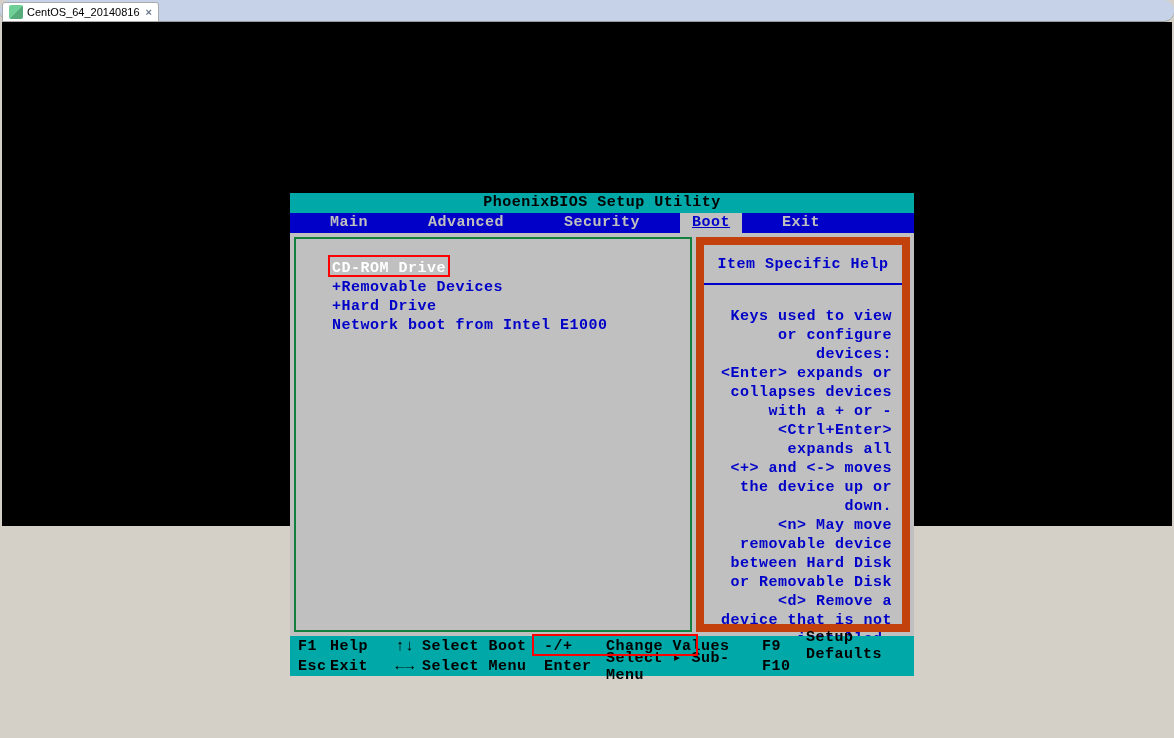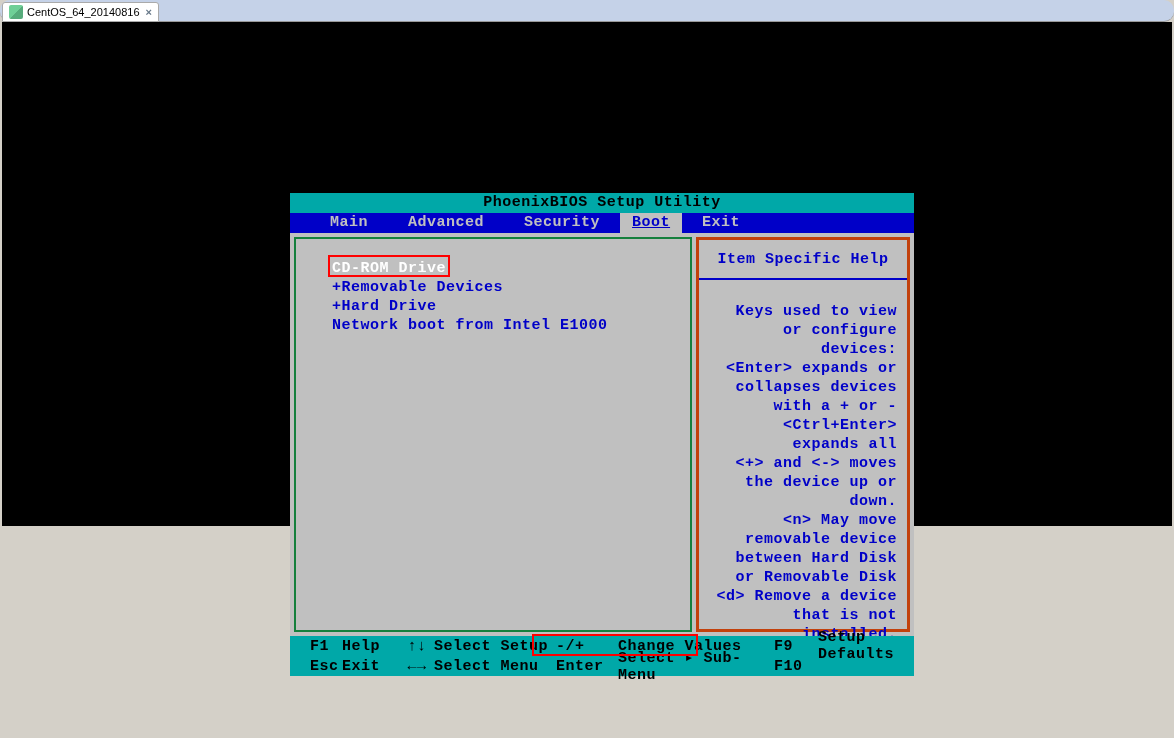--- a/index.html
+++ b/index.html
@@ -63,20 +63,21 @@
     height: 20px;
     line-height: 20px;
   }
   .menu-bar {
     background: #0000c8;
     height: 20px;
     display: flex;
     align-items: center;
     color: #c0c0c0;
     padding-left: 20px;
+    gap: 20px;
   }
   .menu-item {
     padding: 0 20px;
     height: 20px;
     line-height: 20px;
     color: #c0c0c0;
   }
   .menu-item.sel {
     background: #c0c0c0;
     color: #0000c8;
@@ -89,21 +90,21 @@
     height: 403px;
   }
   .left-panel {
     border: 2px solid #15803d;
     margin: 4px 2px 4px 4px;
     flex: 1;
     position: relative;
     padding-top: 20px;
   }
   .right-panel {
-    border: 3px solid #c2410c;
+    border: 8px solid #c2410c;
     margin: 4px 4px 4px 2px;
     width: 214px;
     position: relative;
   }
   .right-header {
     text-align: center;
     color: #0000c8;
     border-bottom: 2px solid #0000c8;
     height: 40px;
     line-height: 40px;
@@ -150,21 +151,21 @@
   .fkey3 { width: 44px; }
   .faction3 { flex:1; }
   .red-box-2 {
     position: absolute;
     border: 2px solid #ff0000;
     left: 242px;
     top: -2px;
     width: 166px;
     height: 22px;
   }
-  .footer { position: relative; padding-left: 12px; }
+  .footer { position: relative; }
 </style>
 </head>
 <body>
 
 <div class="window-chrome">
   <div class="tab">
     <span class="icon"></span>
     <span>CentOS_64_20140816</span>
     <span class="close">×</span>
   </div>
@@ -197,21 +198,21 @@
         <div class="right-body">Keys used to view or configure devices:<br>&lt;Enter&gt; expands or collapses devices with a + or -<br>&lt;Ctrl+Enter&gt; expands all<br>&lt;+&gt; and &lt;-&gt; moves the device up or down.<br>&lt;n&gt; May move removable device between Hard Disk or Removable Disk<br>&lt;d&gt; Remove a device that is not installed.</div>
       </div>
     </div>
 
     <div class="footer">
       <div class="red-box-2"></div>
       <div class="footer-row">
         <span class="fk">F1</span>
         <span class="flabel">Help</span>
         <span class="farrow">↑↓</span>
-        <span class="faction">Select Setup</span>
+        <span class="faction">Select Boot</span>
         <span class="fkey2">-/+</span>
         <span class="faction2">Change Values</span>
         <span class="fkey3">F9</span>
         <span class="faction3">Setup Defaults</span>
       </div>
       <div class="footer-row">
         <span class="fk">Esc</span>
         <span class="flabel">Exit</span>
         <span class="farrow">←→</span>
         <span class="faction">Select Menu</span>

